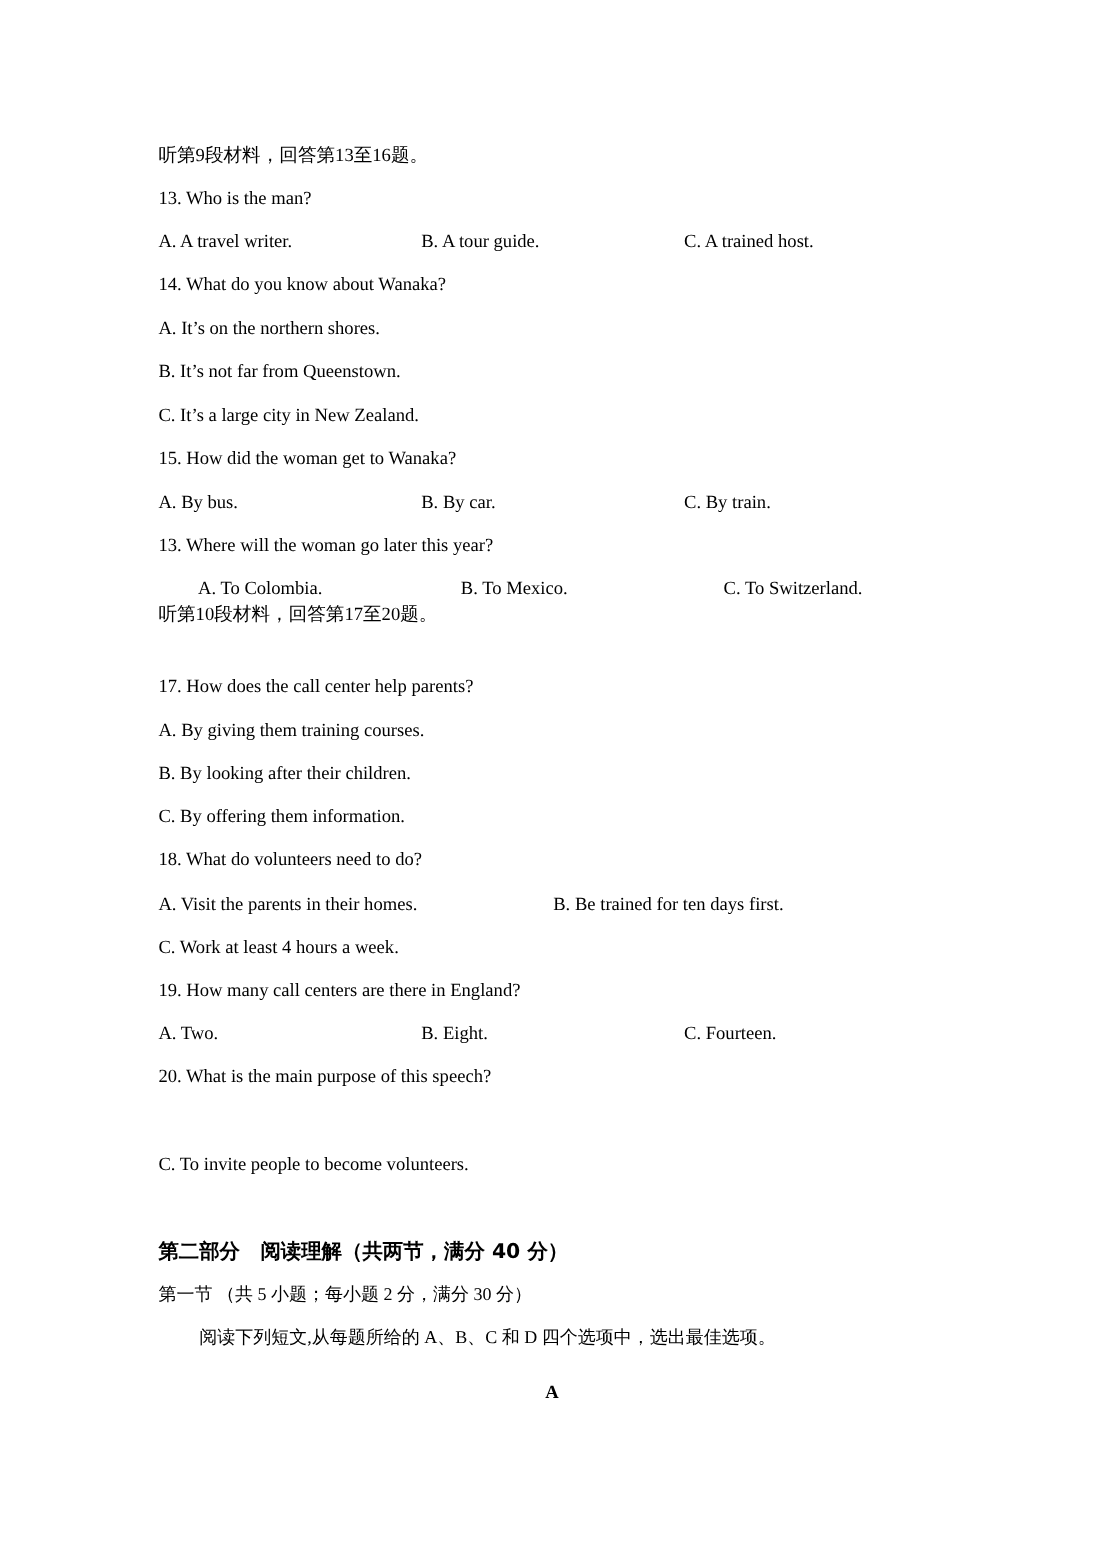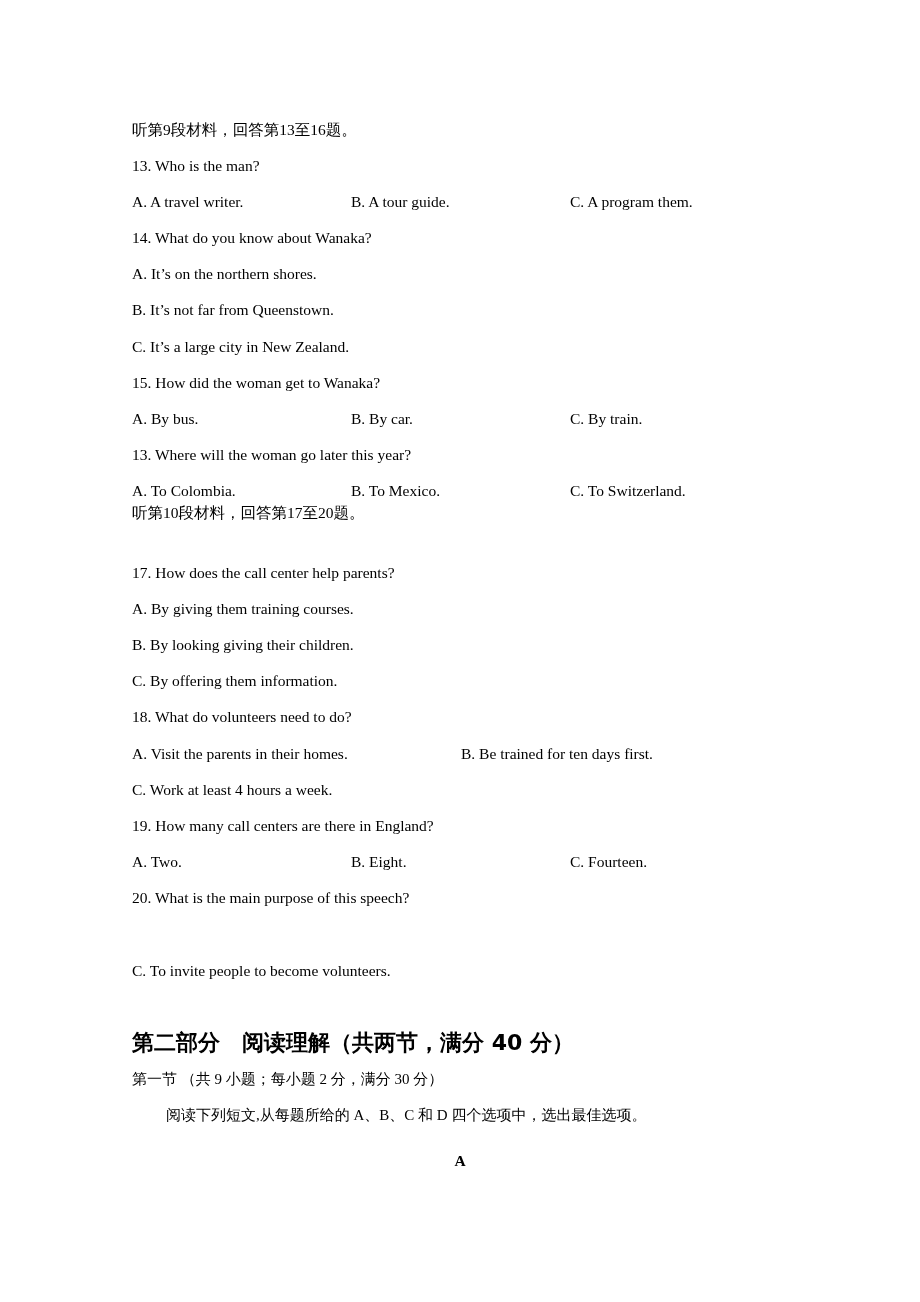--- a/index.html
+++ b/index.html
@@ -4,63 +4,63 @@
 <style>
   html, body { margin: 0; padding: 0; background: #ffffff; }
   body { width: 920px; height: 1302px; position: relative; overflow: hidden;
          font-family: "Liberation Serif", "DejaVu Serif", serif; color: #000; }
   .line { position: absolute; left: 132px; font-size: 15.5px; white-space: nowrap; line-height: 20px; }
   .opt-row { position: absolute; left: 132px; width: 700px; height: 20px; font-size: 15.5px; line-height: 20px; white-space: nowrap; }
   .opt-row span.a { position: absolute; left: 0; }
   .opt-row span.b { position: absolute; left: 219px; }
   .opt-row span.c { position: absolute; left: 438px; }
   .opt-row span.b2 { position: absolute; left: 329px; }
-  .heading { position: absolute; left: 132px; font-size: 22px; font-weight: bold; line-height: 22px; white-space: nowrap; font-family: "DejaVu Sans", sans-serif; }
+  .heading { position: absolute; left: 132px; font-size: 17px; font-weight: bold; line-height: 22px; white-space: nowrap; font-family: "DejaVu Sans", sans-serif; }
   .sub { position: absolute; left: 132px; font-size: 15px; line-height: 20px; white-space: nowrap; }
   .center { position: absolute; left: 0; width: 920px; text-align: center; font-weight: bold; font-size: 15.5px; }
 </style>
 </head>
 <body>
 
 <div>
   <div class="line" style="top:120px;">听第9段材料，回答第13至16题。</div>
 
   <div class="line" style="top:156px;">13. Who is the man?</div>
   <div class="opt-row" style="top:192px;">
     <span class="a">A. A travel writer.</span>
     <span class="b">B. A tour guide.</span>
-    <span class="c">C. A program them.</span>
+    <span class="c">C. A trained host.</span>
   </div>
 
   <div class="line" style="top:228px;">14. What do you know about Wanaka?</div>
   <div class="line" style="top:264px;">A. It’s on the northern shores.</div>
   <div class="line" style="top:300px;">B. It’s not far from Queenstown.</div>
   <div class="line" style="top:337px;">C. It’s a large city in New Zealand.</div>
 
   <div class="line" style="top:373px;">15. How did the woman get to Wanaka?</div>
   <div class="opt-row" style="top:409px;">
     <span class="a">A. By bus.</span>
     <span class="b">B. By car.</span>
     <span class="c">C. By train.</span>
   </div>
 
   <div class="line" style="top:445px;">13. Where will the woman go later this year?</div>
-  <div class="opt-row" style="top:481px;">
+  <div class="opt-row" style="top:481px;margin-left:33px;">
     <span class="a">A. To Colombia.</span>
     <span class="b">B. To Mexico.</span>
     <span class="c">C. To Switzerland.</span>
   </div>
 </div>
 
 <div>
   <div class="line" style="top:503px;">听第10段材料，回答第17至20题。</div>
 
   <div class="line" style="top:563px;">17. How does the call center help parents?</div>
   <div class="line" style="top:599px;">A. By giving them training courses.</div>
-  <div class="line" style="top:635px;">B. By looking giving their children.</div>
+  <div class="line" style="top:635px;">B. By looking after their children.</div>
   <div class="line" style="top:671px;">C. By offering them information.</div>
 
   <div class="line" style="top:707px;font-family:Liberation Serif, serif;">18. What do volunteers need to do?</div>
   <div class="opt-row" style="top:744px;">
     <span class="a">A. Visit the parents in their homes.</span>
     <span class="b2">B. Be trained for ten days first.</span>
   </div>
   <div class="line" style="top:780px;">C. Work at least 4 hours a week.</div>
 
   <div class="line" style="top:816px;">19. How many call centers are there in England?</div>
@@ -71,16 +71,16 @@
   </div>
 
   <div class="line" style="top:888px;">20. What is the main purpose of this speech?</div>
   <div class="opt-row" style="top:925px;">
   </div>
   <div class="line" style="top:961px;">C. To invite people to become volunteers.</div>
 </div>
 
 <div>
   <div class="heading" style="top:1032px;">第二部分　阅读理解（共两节，满分 40 分）</div>
-  <div class="sub" style="top:1069px;">第一节 （共 9 小题；每小题 2 分，满分 30 分）</div>
+  <div class="sub" style="top:1069px;">第一节 （共 5 小题；每小题 2 分，满分 30 分）</div>
   <div class="sub" style="top:1105px; left:166px;">阅读下列短文,从每题所给的 A、B、C 和 D 四个选项中，选出最佳选项。</div>
   <div class="center" style="top:1152px;">A</div>
 </div>
 
 </body></html>

